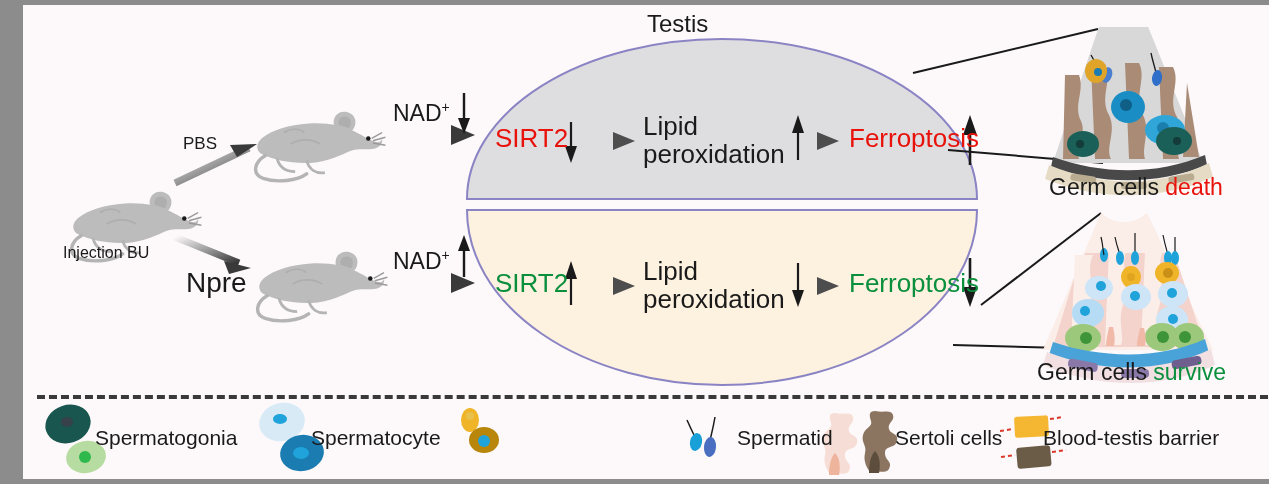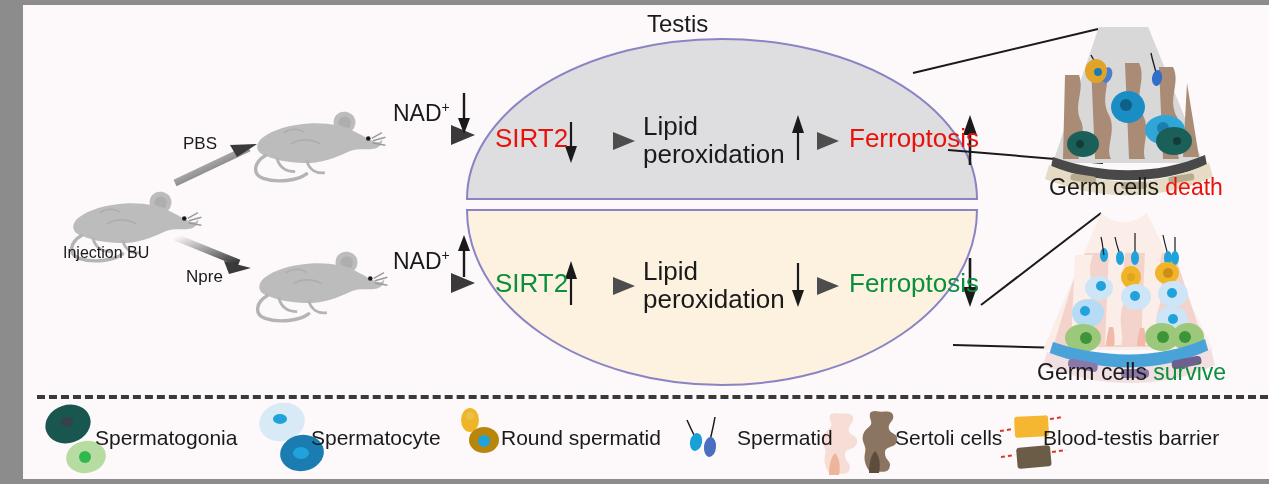--- a/index.html
+++ b/index.html
@@ -13,21 +13,21 @@
     width:1259px;height:474px;
     background:#fdf9fa;
     overflow:hidden;
   }
   .abs{position:absolute;}
   .txt{color:#1a1a1a;white-space:nowrap;line-height:1.05;}
 
   
   #testis-title{left:624px;top:6px;font-size:24px;}
   #label-pbs{left:160px;top:130px;font-size:17px;}
-  #label-npre{left:163px;top:263px;font-size:17px;}
+  #label-npre{left:163px;top:263px;font-size:28px;}
   #label-injection{left:40px;top:240px;font-size:16px;}
   .nad{font-size:23px;}
   #nad-top{left:370px;top:95px;}
   #nad-bot{left:370px;top:243px;}
   .sup{font-size:14px;vertical-align:super;}
 
   .node{font-size:26px;text-align:left;}
   .sirt-red{color:#e8120b;}
   .sirt-green{color:#0a8f3c;}
 
@@ -380,18 +380,17 @@
     <span>Germ cells </span><span class="green-w">survive</span>
   </div>
   <div class="abs txt" id="germ-death">
     <span>Germ cells </span><span class="red-w">death</span>
   </div>
 
   <div class="abs" id="legend-sep"></div>
 
   <div class="abs txt legend-label" id="lab-spermatocyte">Spermatocyte</div>
   <div class="abs txt legend-label" id="lab-spermatogonia">Spermatogonia</div>
-  <div class="abs txt legend-label" id="lab-round">Round spermatid</div>
   <div class="abs txt legend-label" id="lab-spermatid">Spermatid</div>
   <div class="abs txt legend-label" id="lab-sertoli">Sertoli cells</div>
   <div class="abs txt legend-label" id="lab-barrier">Blood-testis barrier</div>
 
 </div>
 
 </body></html>

